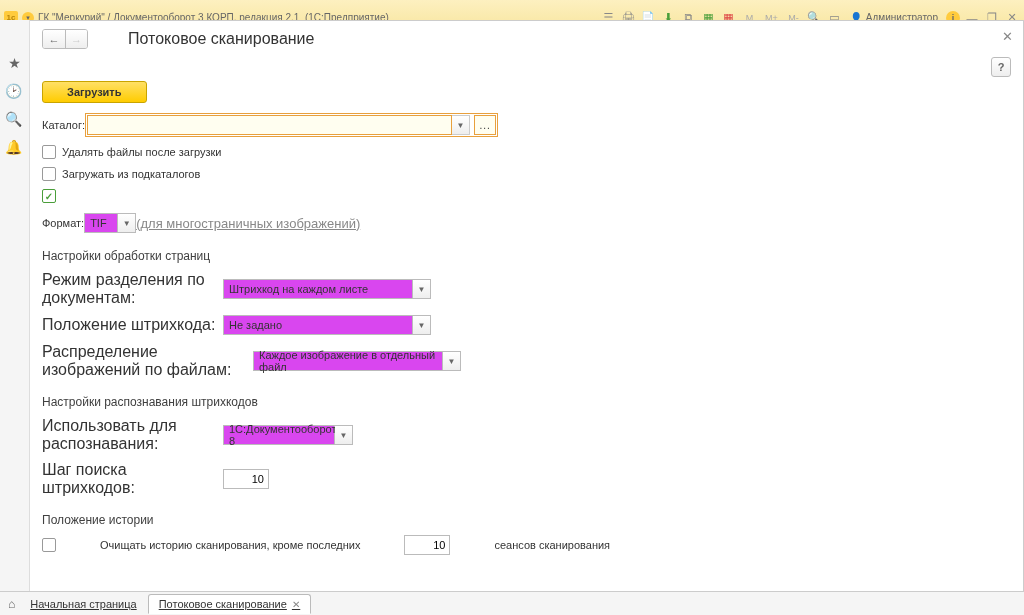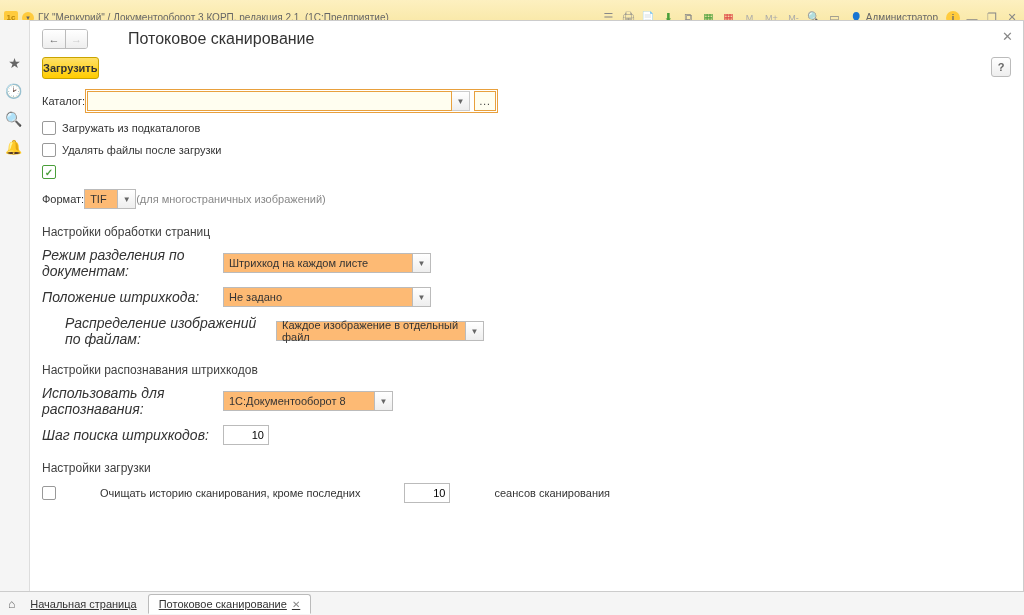--- a/index.html
+++ b/index.html
@@ -28,40 +28,40 @@
   
   .main { position: absolute; left: 30px; top: 20px; right: 0; bottom: 24px; background: #fff; border-top:1px solid #ccc; border-right:1px solid #ccc; }
   .main-header { display:flex; align-items:center; padding: 8px 12px 4px; gap:10px; position:relative; }
   .nav-btns { display:flex; border:1px solid #bbb; border-radius:3px; overflow:hidden; }
   .nav-btn { width:22px; height:18px; background:linear-gradient(#fff,#eee); display:flex; align-items:center; justify-content:center; font-size:11px; color:#666; cursor:pointer; }
   .nav-btn + .nav-btn { border-left:1px solid #bbb; color:#ccc; }
   .page-title { font-size:16px; color:#333; margin-left:30px; }
   .close-x { position:absolute; right:10px; top:8px; font-size:13px; color:#888; cursor:pointer; }
   
   .content { padding: 4px 12px; }
-  .btn-load { background:linear-gradient(#ffe066,#ffcc00); border:1px solid #c9a400; border-radius:3px; padding:4px 0; font-size:11px; font-weight:bold; cursor:pointer; display:inline-block; }
+  .btn-load { background:linear-gradient(#ffe066,#ffcc00); border:1px solid #c9a400; border-radius:3px; padding:4px 24px; font-size:11px; font-weight:bold; cursor:pointer; display:inline-block;margin-top:24px; }
   .help-btn { float:right; width:20px; height:20px; border:1px solid #bbb; border-radius:3px; background:linear-gradient(#fff,#eee); display:flex; align-items:center; justify-content:center; font-weight:bold; color:#666; cursor:pointer; }
   
   .form-row { display:flex; align-items:center; margin-top:10px; }
   .form-row label { font-size:11px; color:#333; }
   .catalog-input { flex:0 0 365px; height:20px; border:1px solid #e8a03d; background:#fffef0; padding:0 4px; }
   .dd-btn { width:18px; height:20px; border:1px solid #ccc; border-left:none; background:linear-gradient(#fff,#eee); display:flex; align-items:center; justify-content:center; font-size:8px; color:#666; cursor:pointer; }
   .ellipsis-btn { width:22px; height:20px; border:1px solid #e8a03d; background:#fffef0; margin-left:4px; display:flex; align-items:center; justify-content:center; cursor:pointer; font-size:10px; letter-spacing:1px; }
   .catalog-outer { display:flex; border:1px solid #e8a03d; padding:1px; }
   
   .checkbox-row { display:flex; align-items:center; gap:6px; margin-top:8px; }
   .cb { width:14px; height:14px; border:1px solid #999; border-radius:2px; background:#fff; display:flex; align-items:center; justify-content:center; cursor:pointer; font-size:10px; color:#4a9e3a; font-weight:bold; }
   .cb.checked { border-color:#4a9e3a; }
-  .hint { color:#888; font-size:11px; }
+  .hint { color:#888; font-size:13px;text-decoration:underline; }
   
   .section-title { color:#404040; font-size:12px; margin-top:16px; font-weight:normal; }
   .setting-row { display:flex; align-items:center; margin-top:8px; gap:6px; }
-  .setting-row .lbl { width:175px; font-size:14px; color:#333;font-style:italic; }
+  .setting-row .lbl { width:175px; font-size:16px; color:#333; }
   .select-box { display:flex; }
-  .select-input { height:20px; border:1px solid #bbb; padding:0 5px; font-size:11px; background:#fdba74; display:flex; align-items:center; }
+  .select-input { height:20px; border:1px solid #bbb; padding:0 5px; font-size:11px; background:#d946ef; display:flex; align-items:center; }
   .select-input.w200 { width:190px; }
   .select-dd { width:18px; height:20px; border:1px solid #bbb; border-left:none; background:linear-gradient(#fff,#eee); display:flex; align-items:center; justify-content:center; font-size:8px; color:#666; cursor:pointer; }
   .num-input { width:46px; height:20px; border:1px solid #bbb; text-align:right; padding:0 4px; font-size:11px; }
   
   
   .bottom-tabs { position:absolute; left:0; right:0; bottom:0; height:24px; background:#f5f5f5; border-top:1px solid #ccc; display:flex; align-items:center; padding:0 8px; gap:0; }
   .home-ico { font-size:12px; color:#666; margin-right:4px; }
   .tab { padding:3px 10px; font-size:11px; color:#333; border:1px solid transparent; cursor:pointer; display:flex; align-items:center; gap:5px;text-decoration:underline; }
   .tab.active { background:#fff; border:1px solid #bbb; border-bottom:1px solid #fff; border-radius:3px 3px 0 0; margin-bottom:-1px; }
   .tab .tab-x { font-size:10px; color:#888; }
@@ -136,25 +136,25 @@
       <label>Каталог:</label>
       <div class="catalog-outer">
         <input class="catalog-input" value="" style="">
         <div class="dd-btn">▼</div>
         <div class="ellipsis-btn">...</div>
       </div>
     </div>
 
     <div class="checkbox-row">
       <div class="cb"></div>
-      <label>Загружать из подкаталогов</label>
+      <label>Удалять файлы после загрузки</label>
     </div>
     <div class="checkbox-row">
       <div class="cb"></div>
-      <label>Удалять файлы после загрузки</label>
+      <label>Загружать из подкаталогов</label>
     </div>
     <div class="checkbox-row">
       <div class="cb checked">✓</div>
     </div>
 
     <div class="form-row">
       <label>Формат:</label>
       <div class="select-box">
         <div class="select-input" style="width:34px;">TIF</div>
         <div class="select-dd">▼</div>
@@ -171,41 +171,41 @@
       </div>
     </div>
     <div class="setting-row">
       <div class="lbl">Положение штрихкода:</div>
       <div class="select-box">
         <div class="select-input w200">Не задано</div>
         <div class="select-dd">▼</div>
       </div>
     </div>
     <div class="setting-row">
-      <div class="lbl" style="width:205px;margin-left:23px;">Распределение изображений по файлам:</div>
+      <div class="lbl" style="width:205px;">Распределение изображений по файлам:</div>
       <div class="select-box">
         <div class="select-input w200">Каждое изображение в отдельный файл</div>
         <div class="select-dd">▼</div>
       </div>
     </div>
 
     <div class="section-title">Настройки распознавания штрихкодов</div>
     <div class="setting-row">
       <div class="lbl">Использовать для распознавания:</div>
       <div class="select-box">
-        <div class="select-input" style="width:152px;">1С:Документооборот 8</div>
+        <div class="select-input" style="width:112px;">1С:Документооборот 8</div>
         <div class="select-dd">▼</div>
       </div>
     </div>
     <div class="setting-row">
       <div class="lbl">Шаг поиска штрихкодов:</div>
       <input class="num-input" value="10" style="">
     </div>
 
-    <div class="section-title">Настройки загрузки</div>
+    <div class="section-title">Положение истории</div>
     <div class="checkbox-row" style="margin-top:8px;gap:44px;">
       <div class="cb"></div>
       <label>Очищать историю сканирования, кроме последних</label>
       <input class="num-input" value="10" style="">
       <label>сеансов сканирования</label>
     </div>
   </div>
 </div>
 
 <div class="bottom-tabs">

